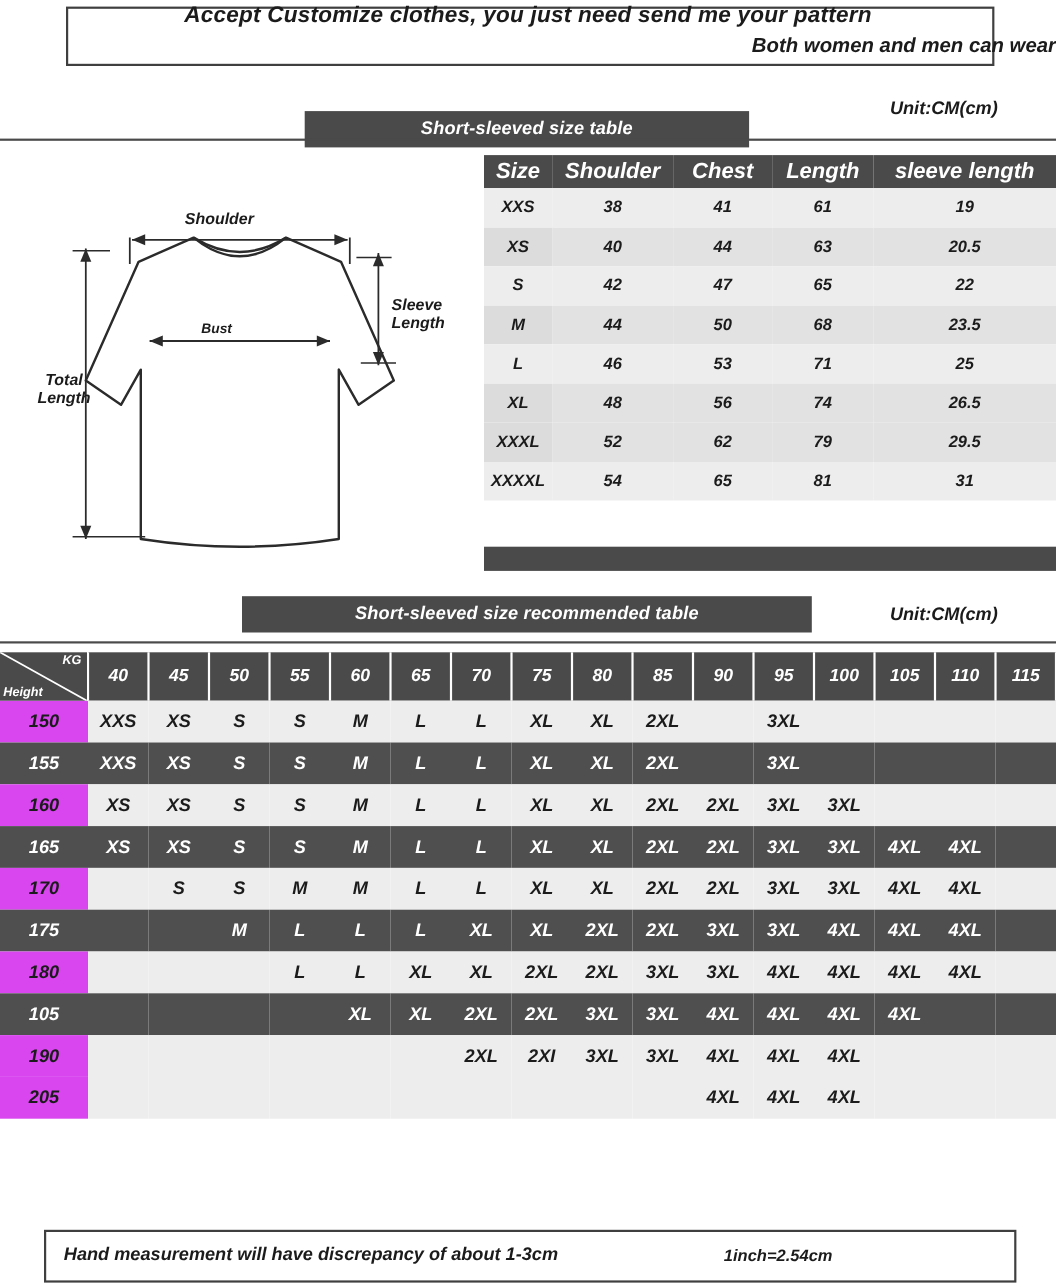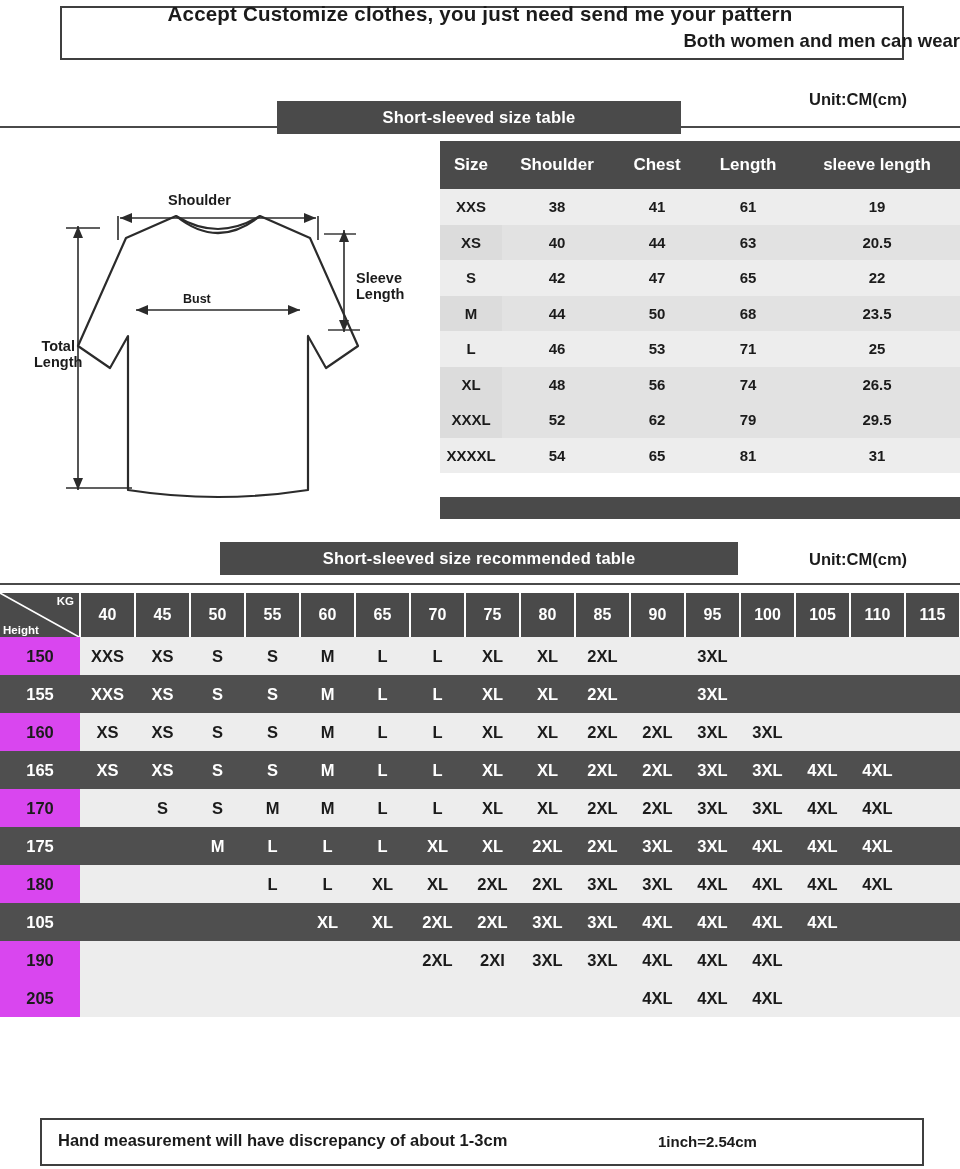--- a/index.html
+++ b/index.html
@@ -7,20 +7,21 @@
     margin: 0; padding: 0;
     background: #ffffff;
     font-family: "Liberation Sans", sans-serif;
   }
   #page {
     position: relative;
     width: 960px;
     height: 1169px;
     overflow: hidden;
     background: #fff;
+    font-style: italic;
   }
 
   
   .header-box {
     position: absolute;
     left: 60px; top: 6px;
     width: 844px; height: 54px;
     border: 2px solid #3f3f3f;
     background: #fff;
   }
@@ -112,22 +113,22 @@
     text-align: center;
     vertical-align: middle;
     font-size: 15px;
     font-weight: bold;
     color: #1b1b1b;
     padding: 0;
   }
   .size-table thead th {
     background: #4a4a4a;
     color: #ffffff;
-    font-size: 17px;
-    height: 48px;
+    font-size: 20px;
+    height: 30px;
   }
   .size-table tbody tr.odd  td { background: #ededed; }
   .size-table tbody tr.even td { background: #e2e2e2; }
   .size-table tbody td.c0 { background: #e9e9e9; }
   .size-table tbody tr.even td.c0 { background: #dcdcdc; }
   .size-foot {
     position: absolute;
     left: 440px; top: 497px;
     width: 520px; height: 22px;
     background: #4a4a4a;

